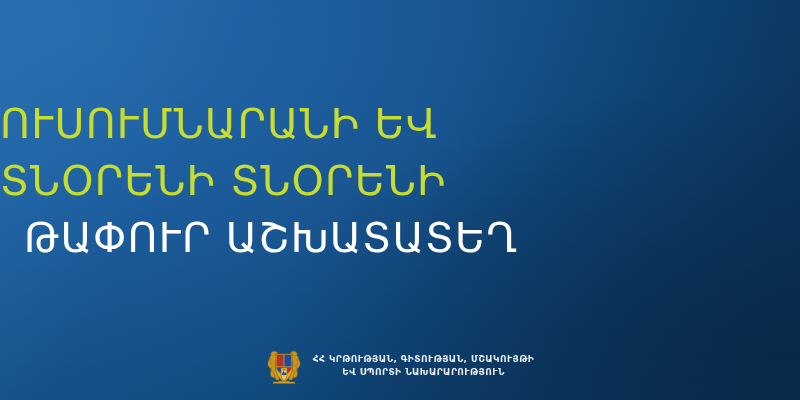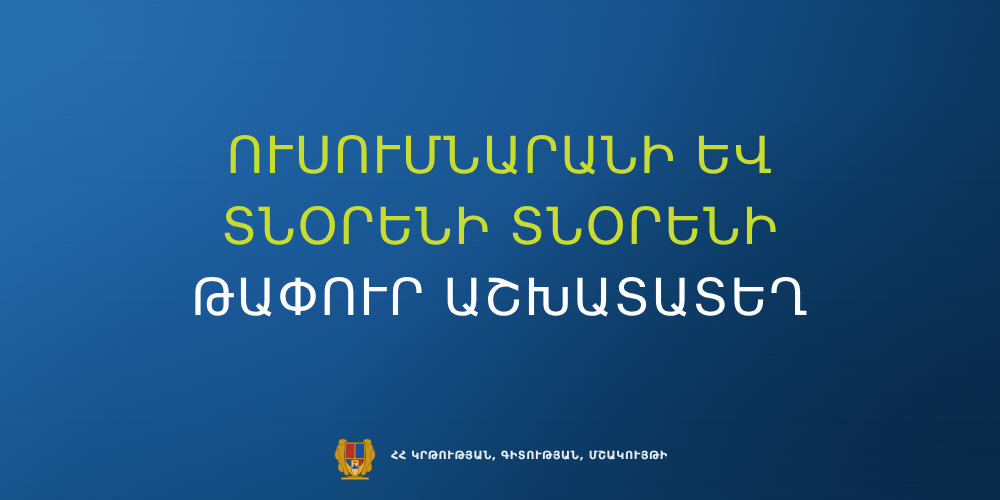--- a/index.html
+++ b/index.html
@@ -60,34 +60,33 @@
       repeating-linear-gradient(0deg, rgba(255,255,255,.10) 0 1px, rgba(0,0,0,0) 1px 3px),
       repeating-linear-gradient(90deg, rgba(255,255,255,.08) 0 1px, rgba(0,0,0,0) 1px 3px);
   }
 
   
   #headline {
     position: absolute;
     left: 0;
     right: 0;
     top: 104px;
-    text-align: center;
     line-height: 1;
   }
   .head-line {
     display: block;
     font-family: "DejaVu Sans", sans-serif;
     font-weight: 400;
     font-size: 41px;
     letter-spacing: 1.2px;
     white-space: nowrap;
   }
   .head-line.l1 { color: #c7dc2e; margin-bottom: 16px; }
   .head-line.l2 { color: #c7dc2e; margin-bottom: 16px; }
-  .head-line.l3 { color: #ffffff; }
+  .head-line.l3 { color: #ffffff; margin-left: 24px; }
 
   
   #footer {
     position: absolute;
     left: 0;
     right: 0;
     bottom: 8px;
     height: 52px;
     display: flex;
     align-items: center;
@@ -166,16 +165,17 @@
       <path d="M30 44 L42 44 L42 58 C42 64 38 68 36 70 C34 68 30 64 30 58 Z" fill="#e8c25a" stroke="#8a6310" stroke-width="1"></path>
       <path d="M31 58 L35 50 L38 55 L40 52 L41 58 Z" fill="#1b4f9c"></path>
       <rect x="33" y="46.5" width="6" height="2" fill="#b33127"></rect>
 
       <path d="M24 70 L48 70 L48 73 L24 73 Z" fill="#c9951f" stroke="#8a6310" stroke-width="0.7"></path>
       <path d="M14 72 L58 72 L58 75 L14 75 Z" fill="#e0a92a" stroke="#8a6310" stroke-width="0.7"></path>
     </svg>
 
     <div id="ministry-text">
       <span class="ministry-line">ՀՀ ԿՐԹՈՒԹՅԱՆ, ԳԻՏՈՒԹՅԱՆ, ՄՇԱԿՈՒՅԹԻ</span>
+      <span class="ministry-line">ԵՎ ՍՊՈՐՏԻ ՆԱԽԱՐԱՐՈՒԹՅՈՒՆ</span>
     </div>
 
   </div>
 </div>
 
 </body></html>

